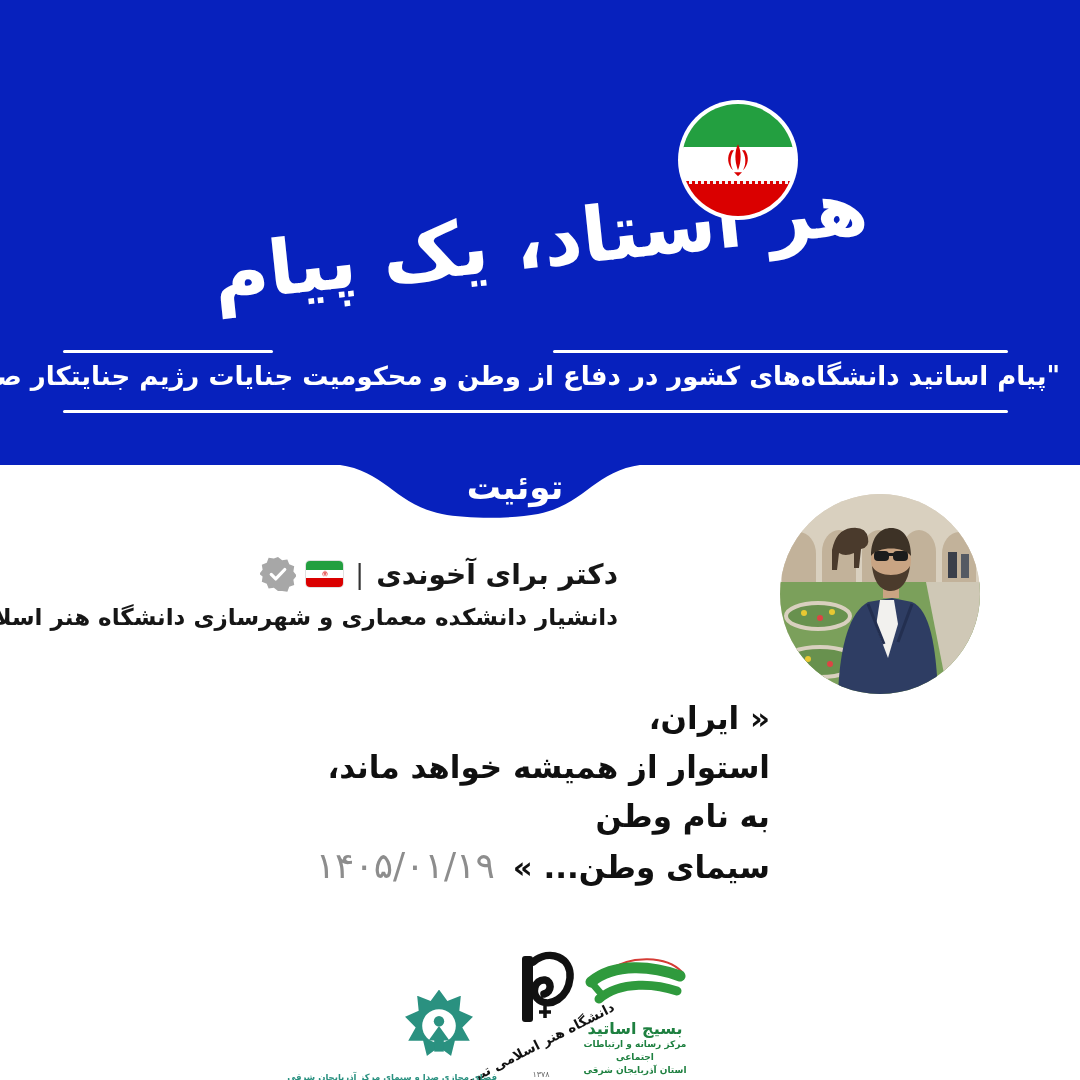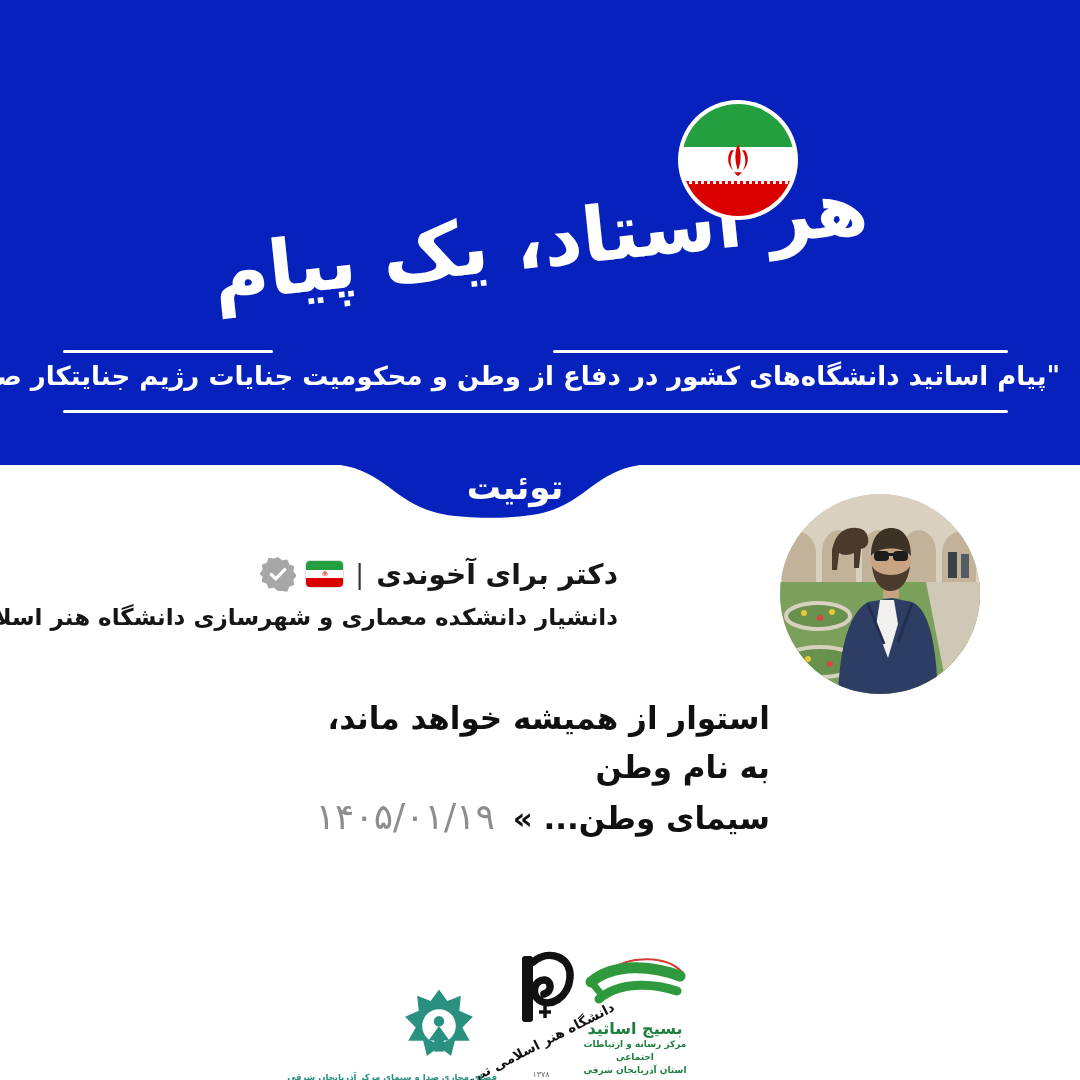--- a/index.html
+++ b/index.html
@@ -163,20 +163,21 @@
     </span>
     <svg class="badge" width="36" height="36" viewBox="0 0 40 40">
       <path d="M20 1 l4.6 3.7 5.8-.9 2.1 5.5 5.5 2.1-.9 5.8 3.7 4.6-3.7 4.6.9 5.8-5.5 2.1-2.1 5.5-5.8-.9L20 39l-4.6-3.7-5.8.9-2.1-5.5-5.5-2.1.9-5.8L-.8 20l3.7-4.6-.9-5.8 5.5-2.1 2.1-5.5 5.8.9 Z" fill="#a7a7a7"></path>
       <path d="M12.5 20.5 l5 5 L27.5 15" stroke="#ffffff" stroke-width="3.6" fill="none" stroke-linecap="round" stroke-linejoin="round"></path>
     </svg>
   </div>
 
   <div class="affiliation">دانشیار دانشکده معماری و شهرسازی دانشگاه هنر اسلامی تبریز</div>
 
   <div class="poem">
+    <div>« ایران،</div>
     <div>استوار از همیشه خواهد ماند،</div>
     <div>به نام وطن</div>
     <div>
       <span>سیمای وطن... »</span><span class="date">۱۴۰۵/۰۱/۱۹</span>
     </div>
   </div>
 
   <div class="logo-block logo-basij">
     <svg width="104" height="50" viewBox="0 0 104 50">
       <path d="M22,14 C48,-4 84,-2 99,14" stroke="#d53c35" stroke-width="2.2" fill="none"></path>

